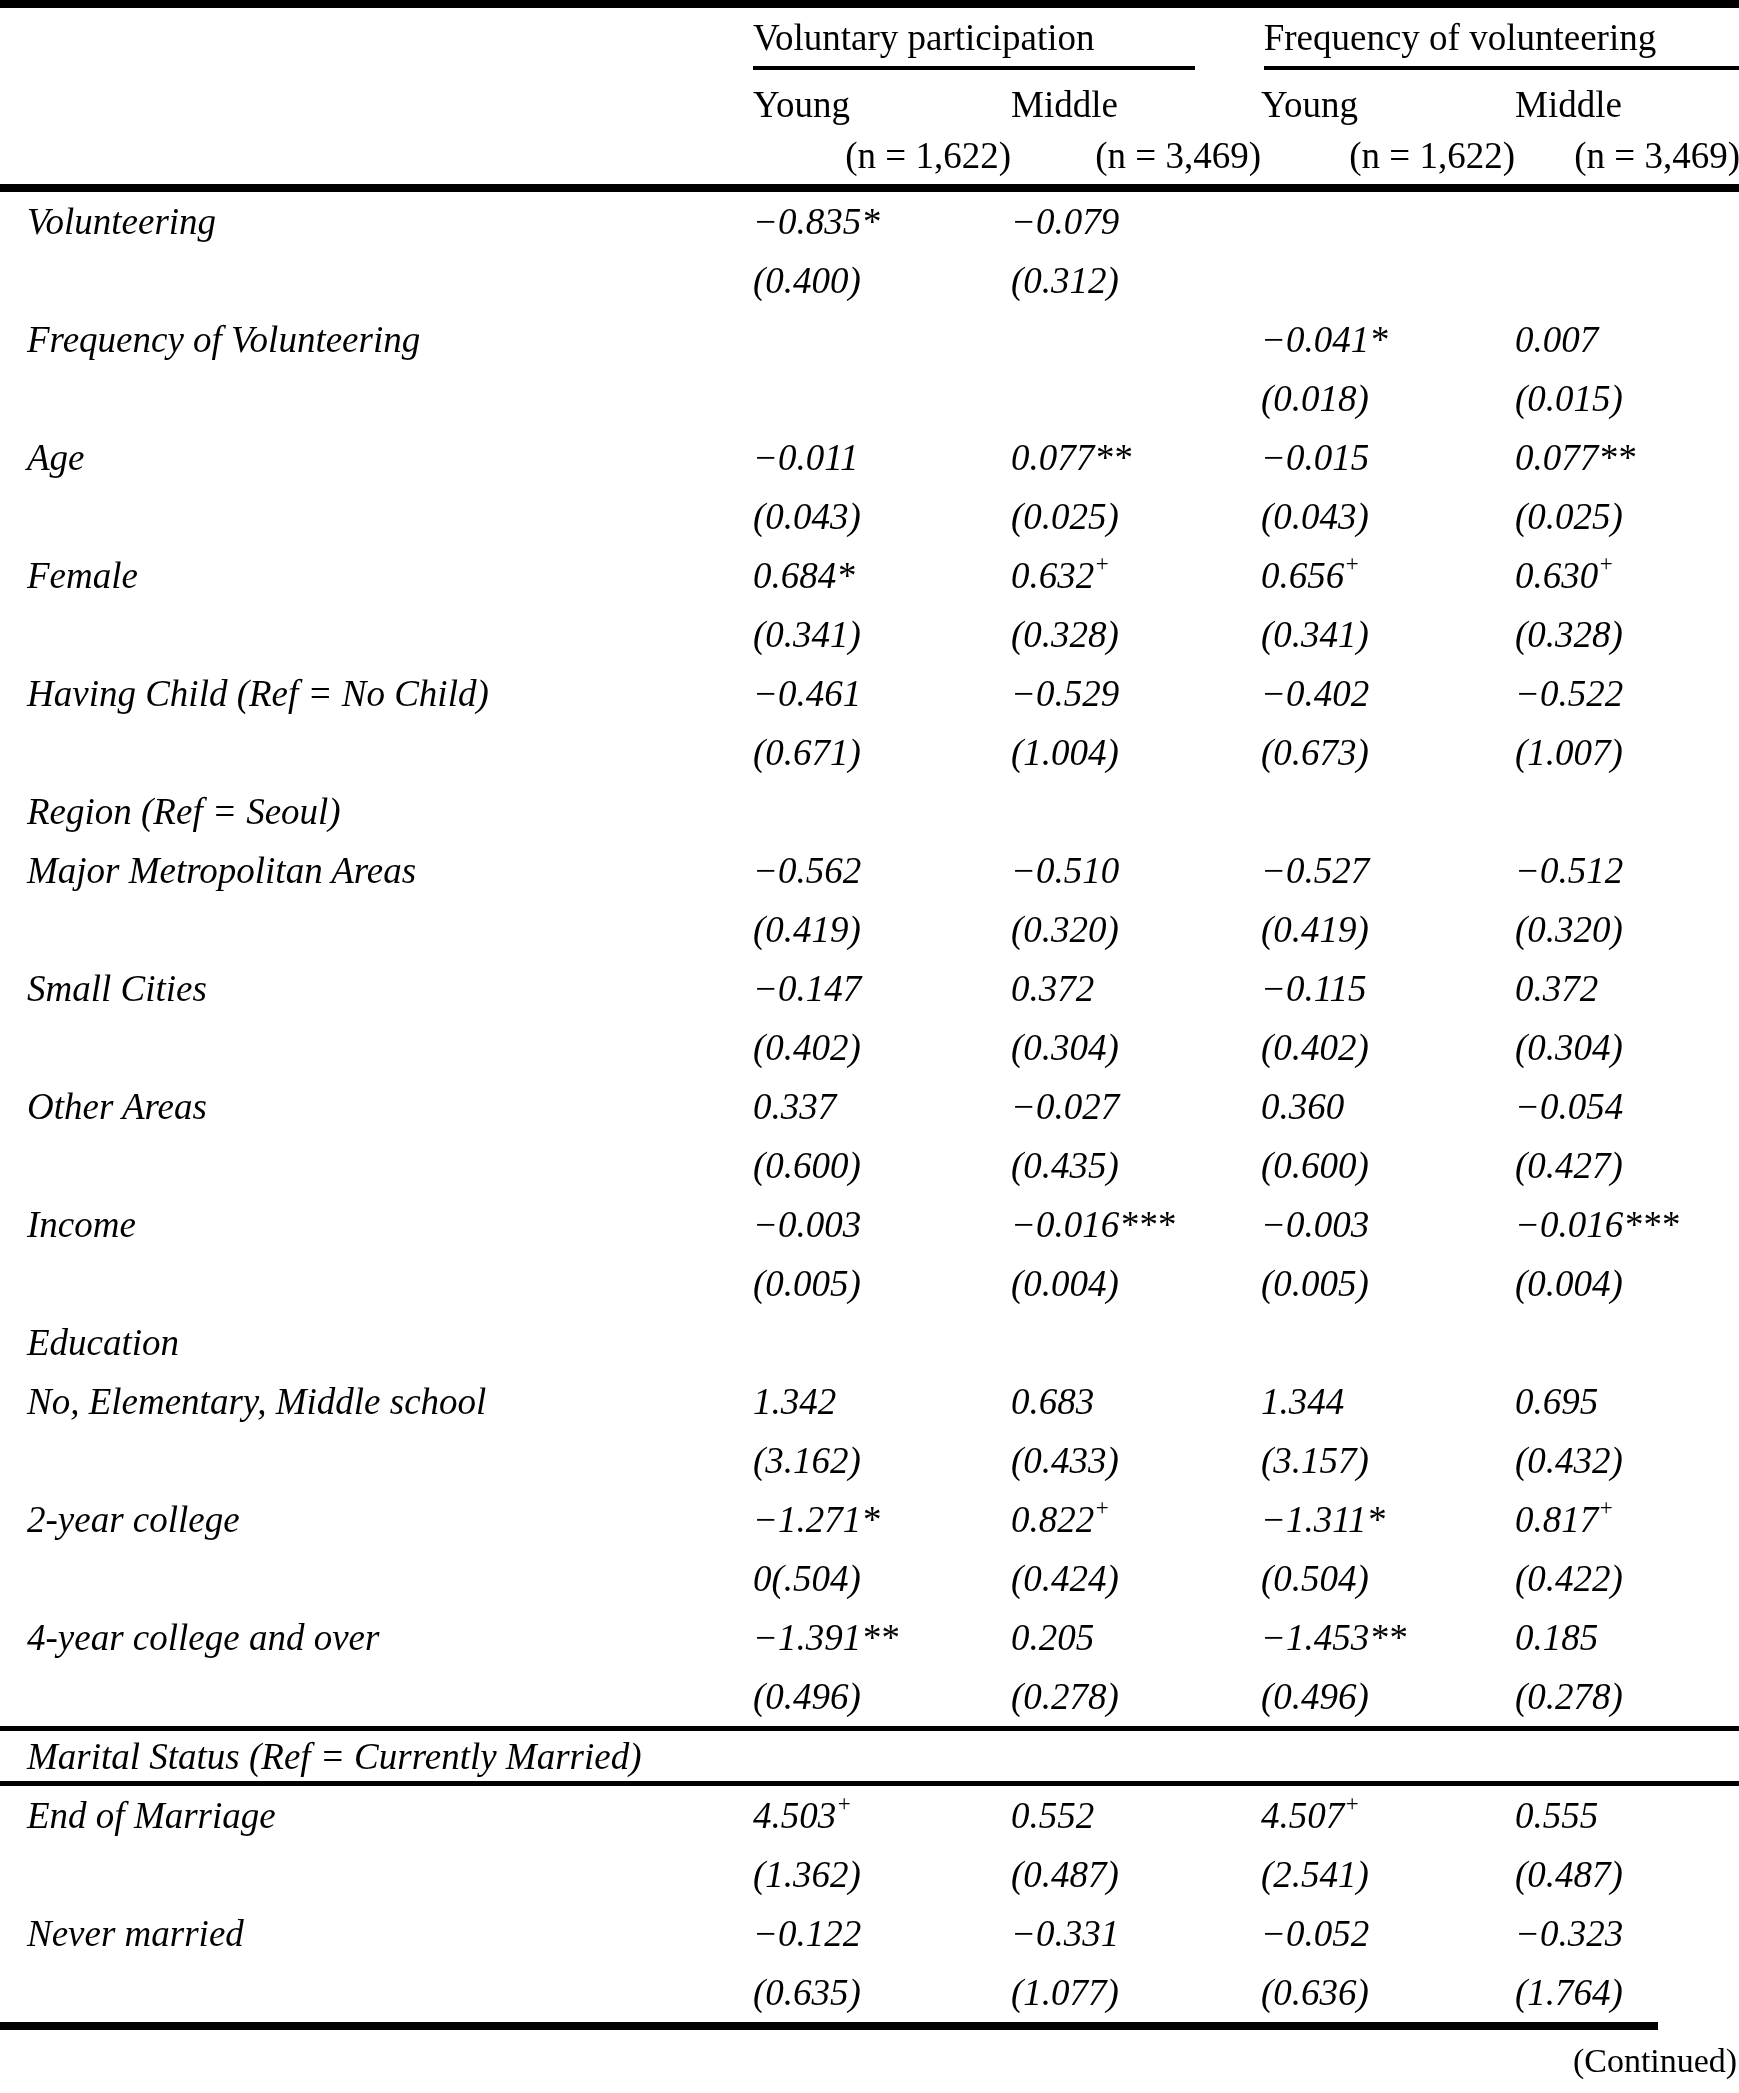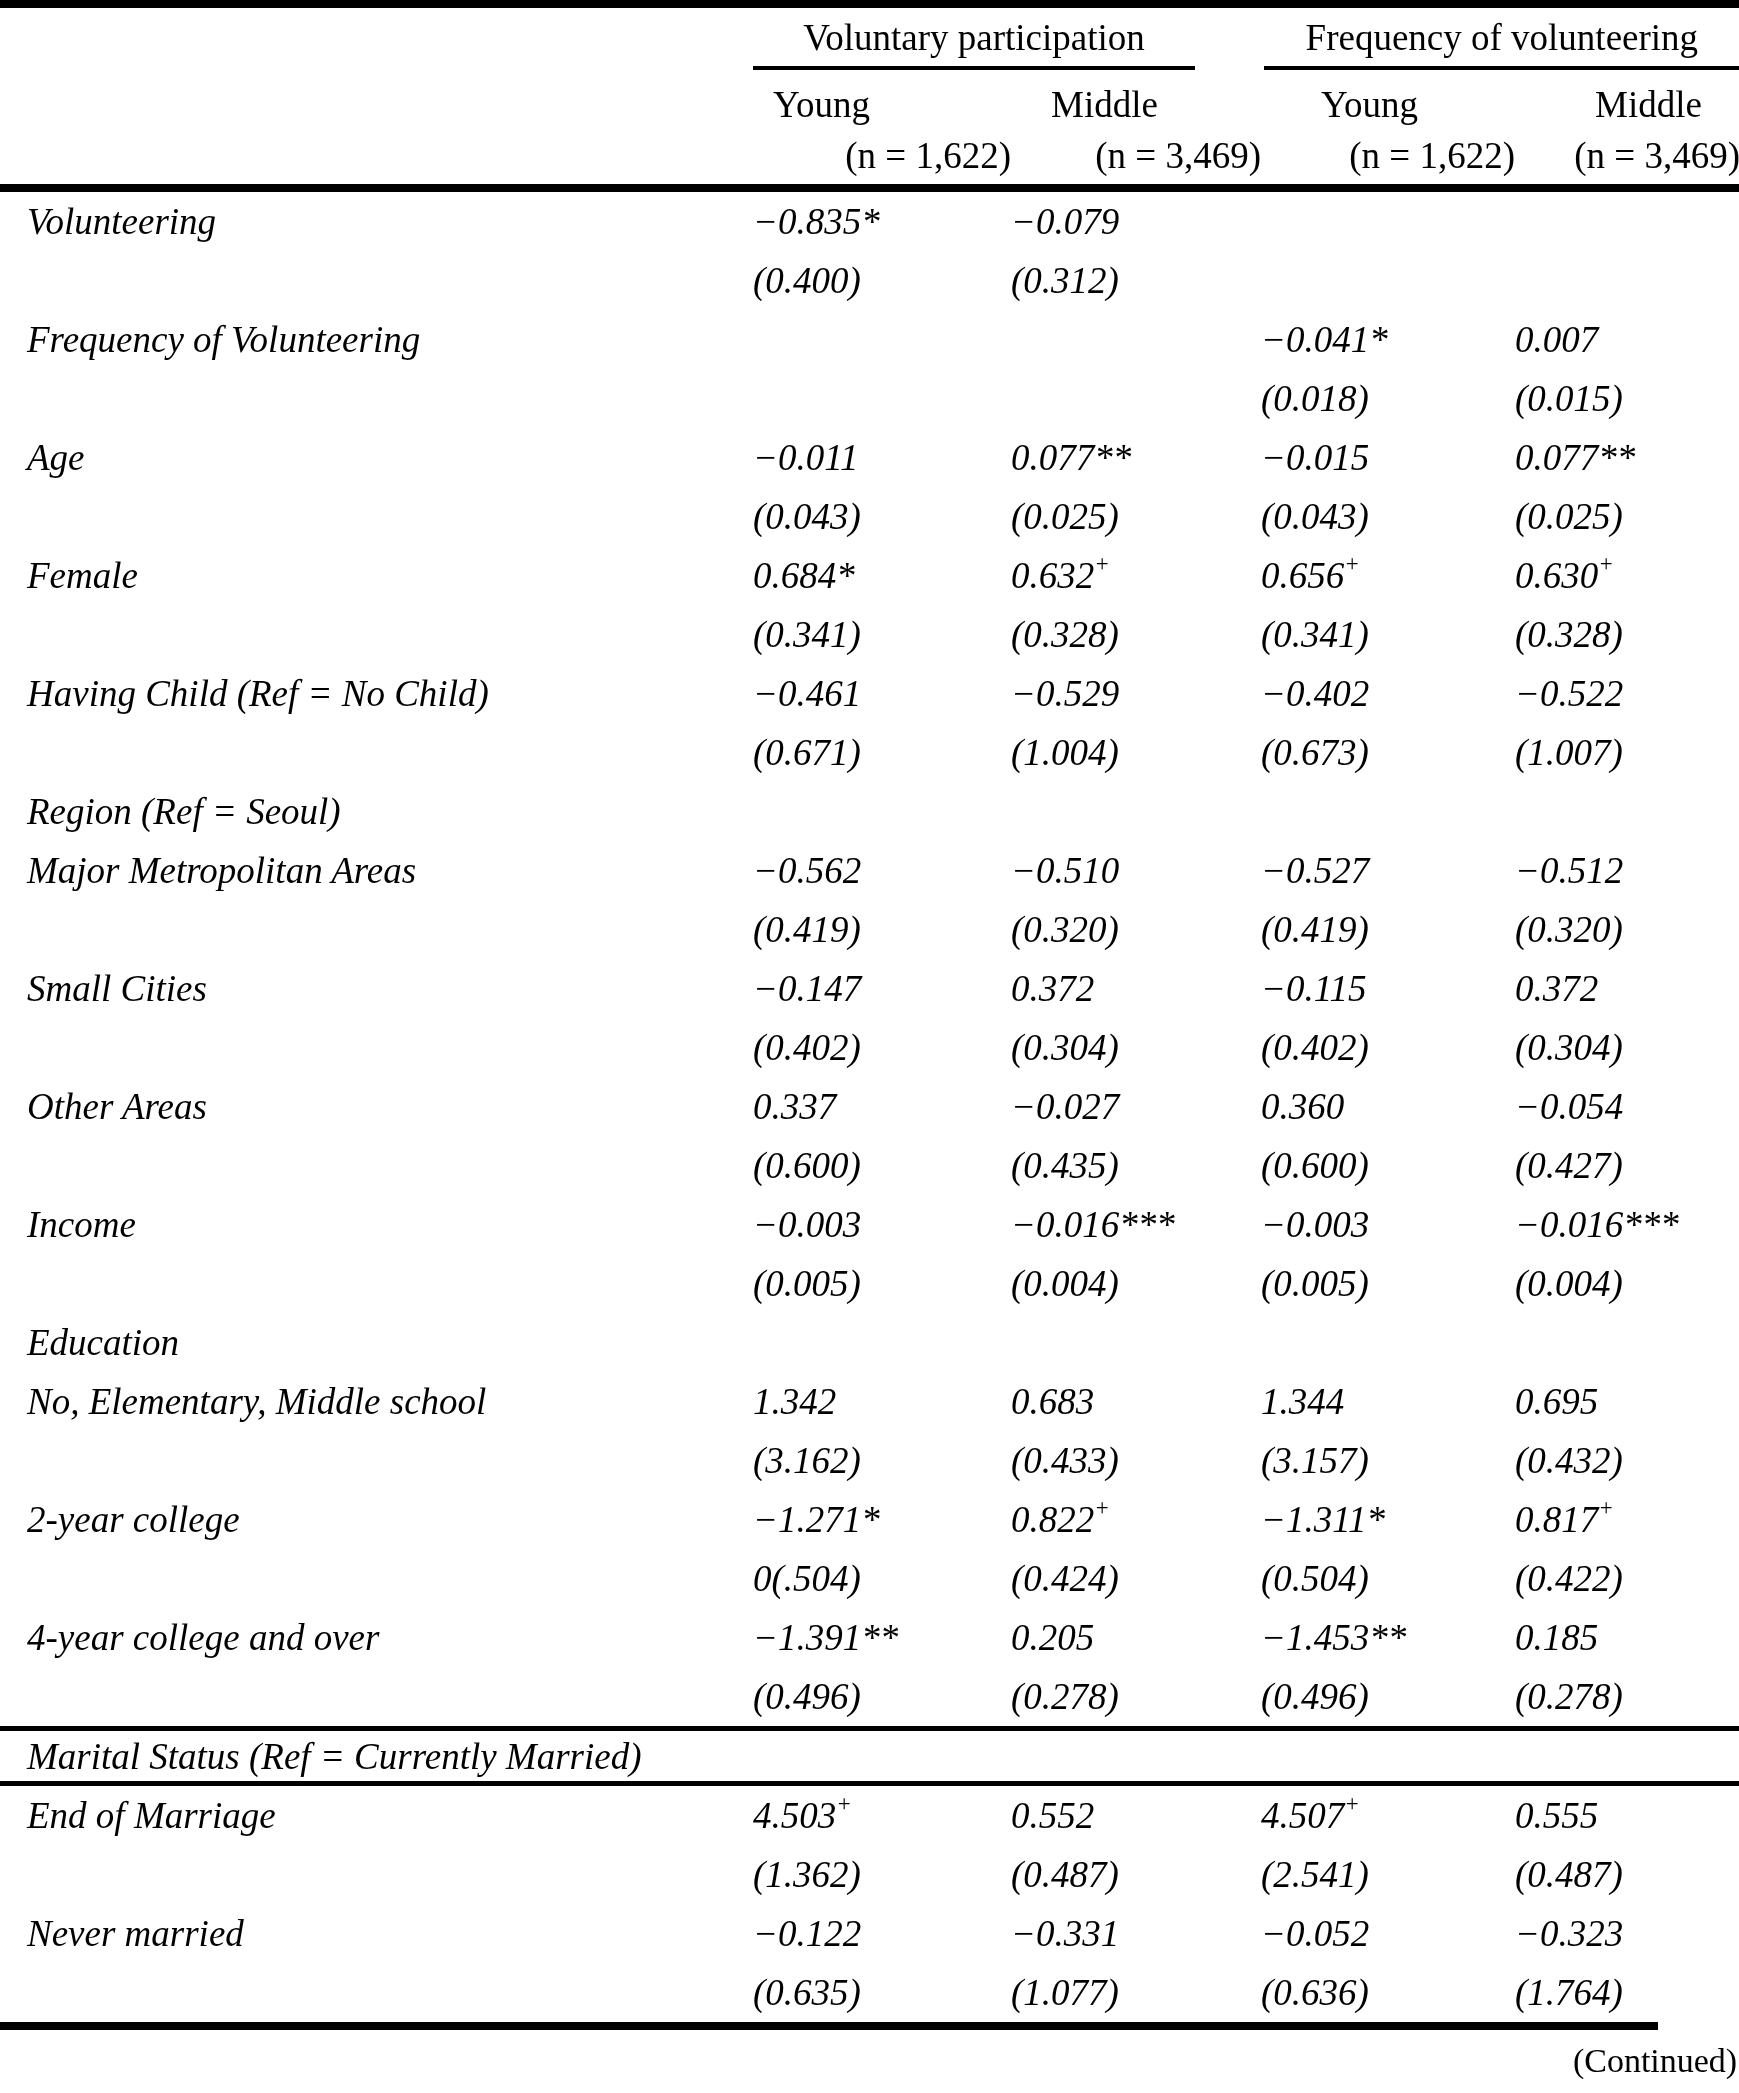--- a/index.html
+++ b/index.html
@@ -28,31 +28,29 @@
   .rule.mid   { height: 5.3px; width: 100%; }
   .rule.partial { height: 8px; width: 1658px; }
 
   
   .header-groups {
     height: 62px;
     align-items: end;
   }
   .group-span {
     border-bottom: 4.5px solid #000000;
-    text-align: center;
     padding-bottom: 7.1px;
     white-space: nowrap;
   }
   .group-span.g1 { grid-column: 2 / 4; margin-right: 66px; }
   .group-span.g2 { grid-column: 4 / 6; margin-left: 2.7px; }
   .header-cohorts {
     height: 56px;
     align-items: end;
     padding-bottom: 1.8px;
-    gap: 20px;
   }
   .header-ns {
     height: 56px;
     align-items: center;
     text-align: right;
   }
 
   
   .row {
     height: 59px;

